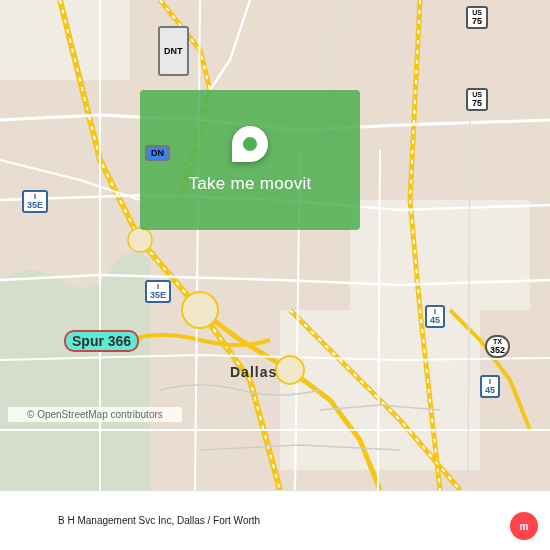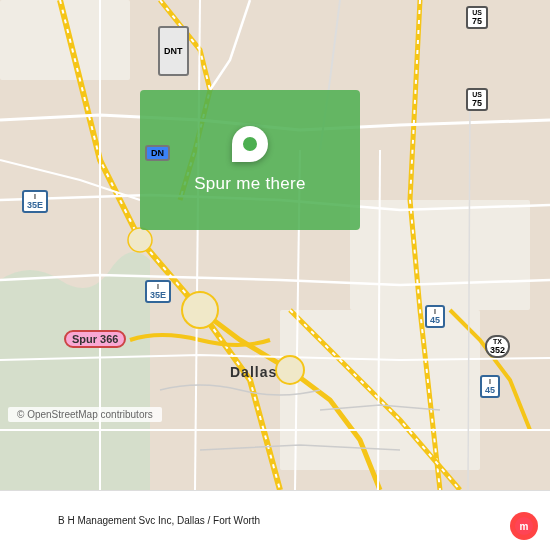--- a/index.html
+++ b/index.html
@@ -114,21 +114,21 @@
       color: #333;
     }
 
     .osm-credit {
       font-size: 10px;
       color: #666;
       position: absolute;
       bottom: 68px;
       left: 8px;
       background: rgba(255,255,255,0.8);
-      padding: 2px 9px;
+      padding: 2px 19px;
       border-radius: 2px;
     }
 
     .place-name {
       font-size: 10px;
       color: #222;
       font-weight: 400;
       margin-left: 46px;
     }
 
@@ -208,21 +208,21 @@
 
     <circle cx="200" cy="310" r="18" fill="#f0e8c8" stroke="#f5c518" stroke-width="2"></circle>
     <circle cx="290" cy="370" r="14" fill="#f0e8c8" stroke="#f5c518" stroke-width="2"></circle>
     <circle cx="140" cy="240" r="12" fill="#f0e8c8" stroke="#f5c518" stroke-width="1.5"></circle>
   </svg>
 
   <div class="highlight-box">
     <div class="pin-wrapper">
       <div class="location-pin"></div>
     </div>
-    <div class="take-me-there-btn">Spur me there</div>
+    <div class="take-me-there-btn">Take me moovit</div>
   </div>
 
   <div style="position:absolute; top:6px; right:62px; background:white; border:2px solid #555; border-radius:3px; padding:1px 4px; font-size:9px; font-weight:bold; text-align:center;">
     <span style="font-size:7px; display:block;">US</span>75
   </div>
 
   <div style="position:absolute; top:26px; left:158px; background:#e8e8e8; border:2px solid #777; border-radius:3px; padding:18px 4px; font-size:9px; font-weight:bold;">DNT</div>
 
   <div style="position:absolute; top:88px; right:62px; background:white; border:2px solid #555; border-radius:3px; padding:1px 4px; font-size:9px; font-weight:bold; text-align:center;">
     <span style="font-size:7px; display:block;">US</span>75
@@ -235,21 +235,21 @@
   </div>
 
   <div style="position:absolute; top:280px; left:145px; background:white; border:2px solid #336699; border-radius:3px; padding:1px 3px; font-size:9px; font-weight:bold; color:#336699; text-align:center;">
     <span style="font-size:7px; display:block; color:#333;">I</span>35E
   </div>
 
   <div style="position:absolute; top:305px; right:105px; background:white; border:2px solid #336699; border-radius:3px; padding:1px 3px; font-size:9px; font-weight:bold; color:#336699; text-align:center;">
     <span style="font-size:7px; display:block; color:#333;">I</span>45
   </div>
 
-  <div style="position:absolute; top:330px; left:64px; background:#f9a8d4; border:2px solid #cc4444; border-radius:10px; padding:1px 6px; font-size:11px; font-weight:bold; color:#333;">Spur 366</div>
+  <div style="position:absolute; top:330px; left:64px; background:#5eead4; border:2px solid #cc4444; border-radius:10px; padding:1px 6px; font-size:14px; font-weight:bold; color:#333;">Spur 366</div>
 
   <div style="position:absolute; top:335px; right:40px; background:white; border:2px solid #555; border-radius:11px; padding:1px 3px; font-size:9px; font-weight:bold; text-align:center;">
     <span style="font-size:7px; display:block;">TX</span>352
   </div>
 
   <div style="position:absolute; top:375px; right:50px; background:white; border:2px solid #336699; border-radius:3px; padding:1px 3px; font-size:9px; font-weight:bold; color:#336699; text-align:center;">
     <span style="font-size:7px; display:block; color:#333;">I</span>45
   </div>
 
   <div class="dallas-label">Dallas</div>

